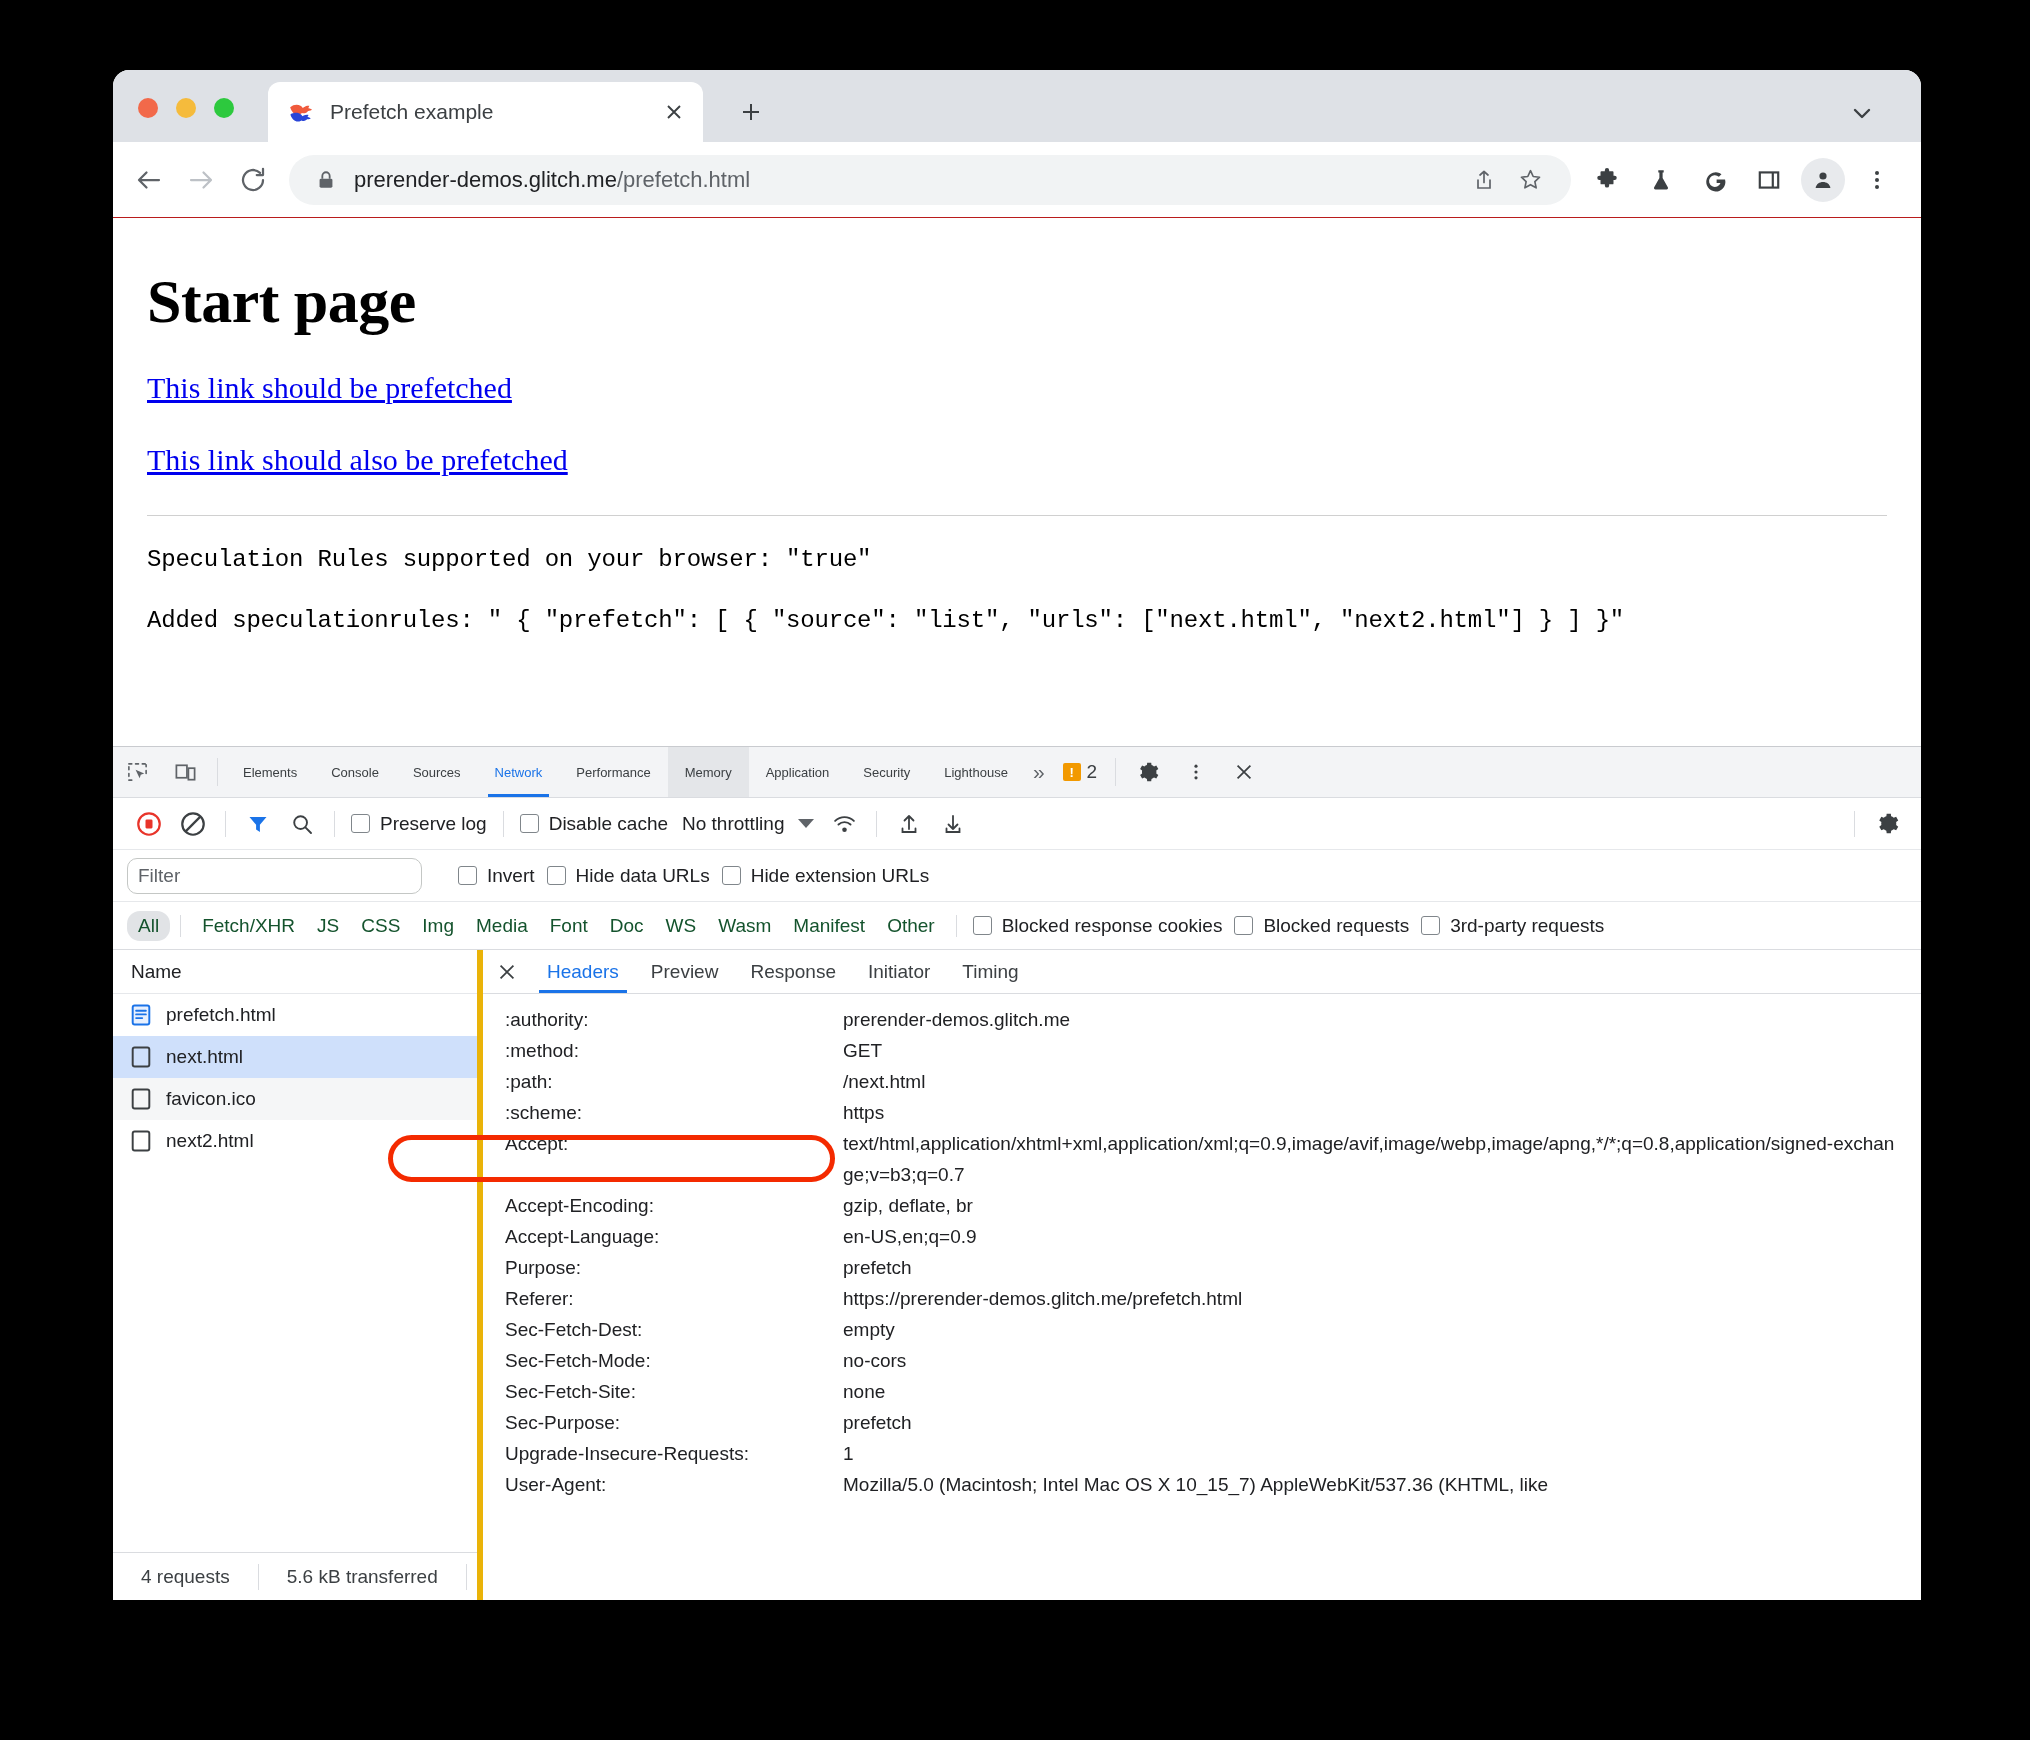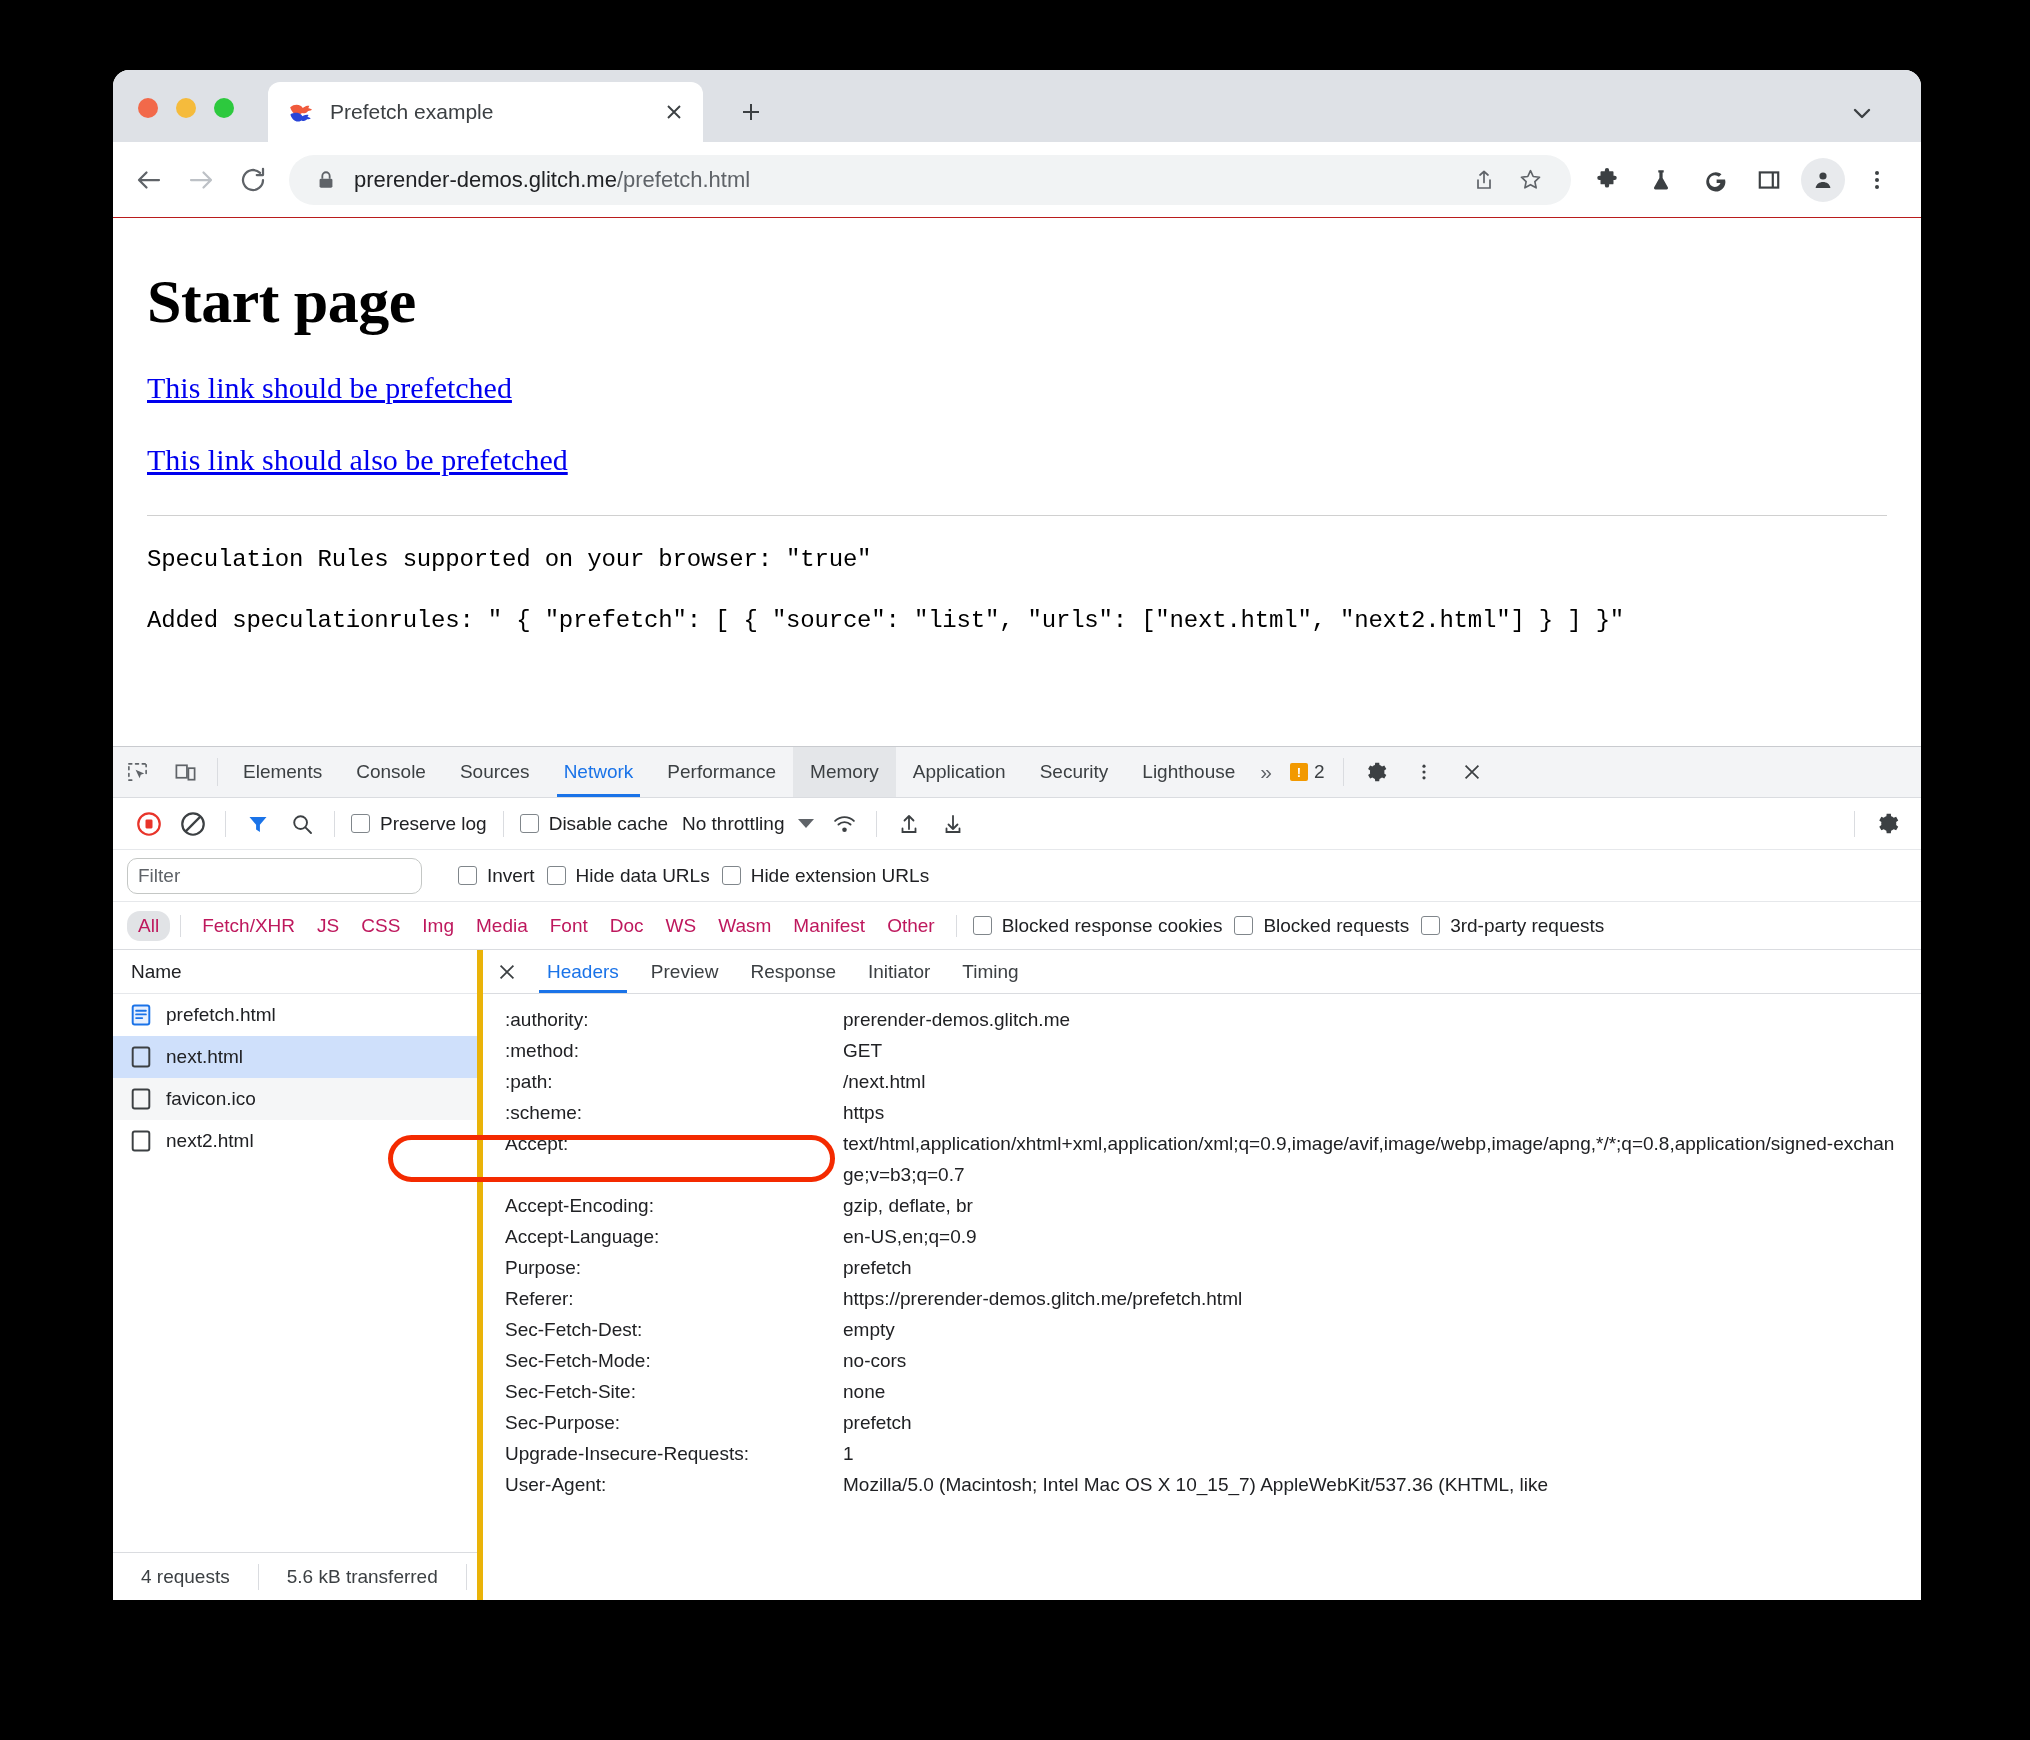--- a/index.html
+++ b/index.html
@@ -197,21 +197,21 @@
     display: flex; align-items: center; justify-content: center;
     color: #5f6368;
   }
   .dt-sep {
     width: 1px; background: #dadce0; margin: 11px 8px;
     flex: 0 0 auto;
   }
   .dt-tab {
     display: flex; align-items: center;
     padding: 0 17px;
-    font-size: 19px;
+    font-size: 13px;
     color: #3c4043;
     white-space: nowrap;
     position: relative;
   }
   .dt-tab.active { color: #1a73e8; }
   .dt-tab.active::after {
     content: "";
     position: absolute;
     left: 10px; right: 10px; bottom: 0; height: 3px;
     background: #1a73e8;
@@ -289,21 +289,21 @@
   
   .type-row {
     height: 48px;
     display: flex; align-items: center;
     padding: 0 12px 0 14px;
     background: #fff;
     border-bottom: 1px solid #dadce0;
     flex: 0 0 auto;
   }
   .type-pill {
-    font-size: 19px; color: #be185d;
+    font-size: 19px; color: #14532d;
     padding: 4px 11px; border-radius: 13px;
     white-space: nowrap;
   }
   .type-pill.active { background: #e1e3e6; }
   .type-sep { width:1px; height:22px; background:#dadce0; margin:0 10px; flex:0 0 auto;}
   
   .dt-main {
     flex: 1 1 auto;
     display: flex;
     min-height: 0;

